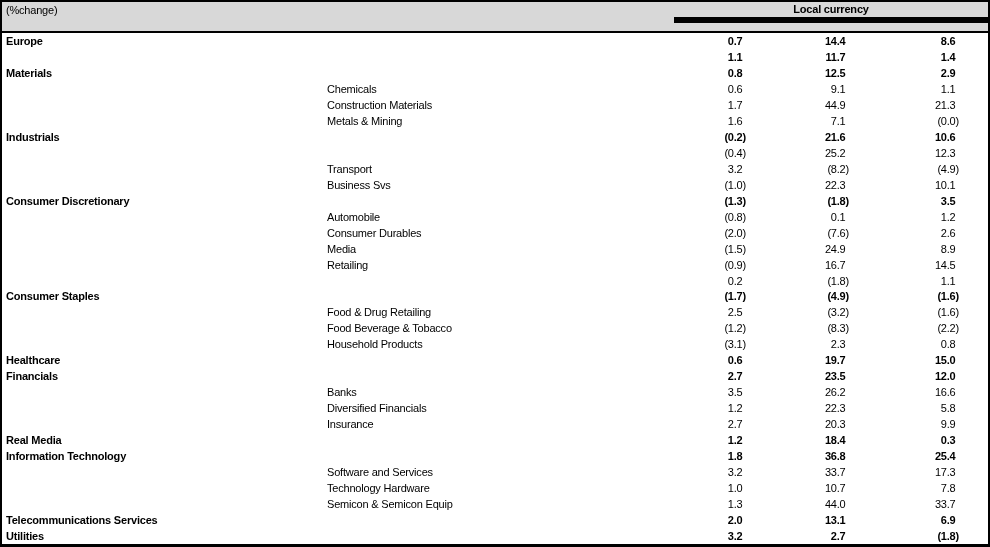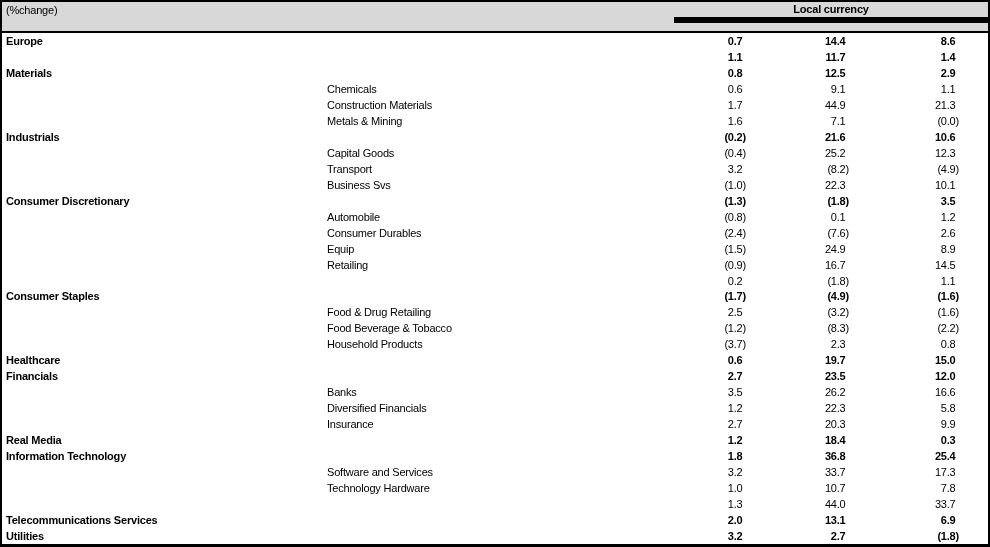--- a/index.html
+++ b/index.html
@@ -100,21 +100,20 @@
         <div class="num c2">7.1<span class="ph">)</span></div>
         <div class="num c3">(0.0)</div>
       </div>
       <div class="row group">
         <div class="main">Industrials</div>
         <div class="num c1">(0.2)</div>
         <div class="num c2">21.6<span class="ph">)</span></div>
         <div class="num c3">10.6<span class="ph">)</span></div>
       </div>
       <div class="row sub">
-        <div class="sub">Capital Goods</div>
         <div class="num c1">(0.4)</div>
         <div class="num c2">25.2<span class="ph">)</span></div>
         <div class="num c3">12.3<span class="ph">)</span></div>
       </div>
       <div class="row sub">
         <div class="sub">Transport</div>
         <div class="num c1">3.2<span class="ph">)</span></div>
         <div class="num c2">(8.2)</div>
         <div class="num c3">(4.9)</div>
       </div>
@@ -131,26 +130,26 @@
         <div class="num c3">3.5<span class="ph">)</span></div>
       </div>
       <div class="row sub">
         <div class="sub">Automobile</div>
         <div class="num c1">(0.8)</div>
         <div class="num c2">0.1<span class="ph">)</span></div>
         <div class="num c3">1.2<span class="ph">)</span></div>
       </div>
       <div class="row sub">
         <div class="sub">Consumer Durables</div>
-        <div class="num c1">(2.4)</div>
+        <div class="num c1">(2.0)</div>
         <div class="num c2">(7.6)</div>
         <div class="num c3">2.6<span class="ph">)</span></div>
       </div>
       <div class="row sub">
-        <div class="sub">Equip</div>
+        <div class="sub">Media</div>
         <div class="num c1">(1.5)</div>
         <div class="num c2">24.9<span class="ph">)</span></div>
         <div class="num c3">8.9<span class="ph">)</span></div>
       </div>
       <div class="row sub">
         <div class="sub">Retailing</div>
         <div class="num c1">(0.9)</div>
         <div class="num c2">16.7<span class="ph">)</span></div>
         <div class="num c3">14.5<span class="ph">)</span></div>
       </div>
@@ -172,21 +171,21 @@
         <div class="num c3">(1.6)</div>
       </div>
       <div class="row sub">
         <div class="sub">Food Beverage &amp; Tobacco</div>
         <div class="num c1">(1.2)</div>
         <div class="num c2">(8.3)</div>
         <div class="num c3">(2.2)</div>
       </div>
       <div class="row sub">
         <div class="sub">Household Products</div>
-        <div class="num c1">(3.7)</div>
+        <div class="num c1">(3.1)</div>
         <div class="num c2">2.3<span class="ph">)</span></div>
         <div class="num c3">0.8<span class="ph">)</span></div>
       </div>
       <div class="row group">
         <div class="main">Healthcare</div>
         <div class="num c1">0.6<span class="ph">)</span></div>
         <div class="num c2">19.7<span class="ph">)</span></div>
         <div class="num c3">15.0<span class="ph">)</span></div>
       </div>
       <div class="row group">
@@ -231,20 +230,21 @@
         <div class="num c2">33.7<span class="ph">)</span></div>
         <div class="num c3">17.3<span class="ph">)</span></div>
       </div>
       <div class="row sub">
         <div class="sub">Technology Hardware</div>
         <div class="num c1">1.0<span class="ph">)</span></div>
         <div class="num c2">10.7<span class="ph">)</span></div>
         <div class="num c3">7.8<span class="ph">)</span></div>
       </div>
       <div class="row sub">
+        <div class="sub">Semicon &amp; Semicon Equip</div>
         <div class="num c1">1.3<span class="ph">)</span></div>
         <div class="num c2">44.0<span class="ph">)</span></div>
         <div class="num c3">33.7<span class="ph">)</span></div>
       </div>
       <div class="row group">
         <div class="main">Telecommunications Services</div>
         <div class="num c1">2.0<span class="ph">)</span></div>
         <div class="num c2">13.1<span class="ph">)</span></div>
         <div class="num c3">6.9<span class="ph">)</span></div>
       </div>

